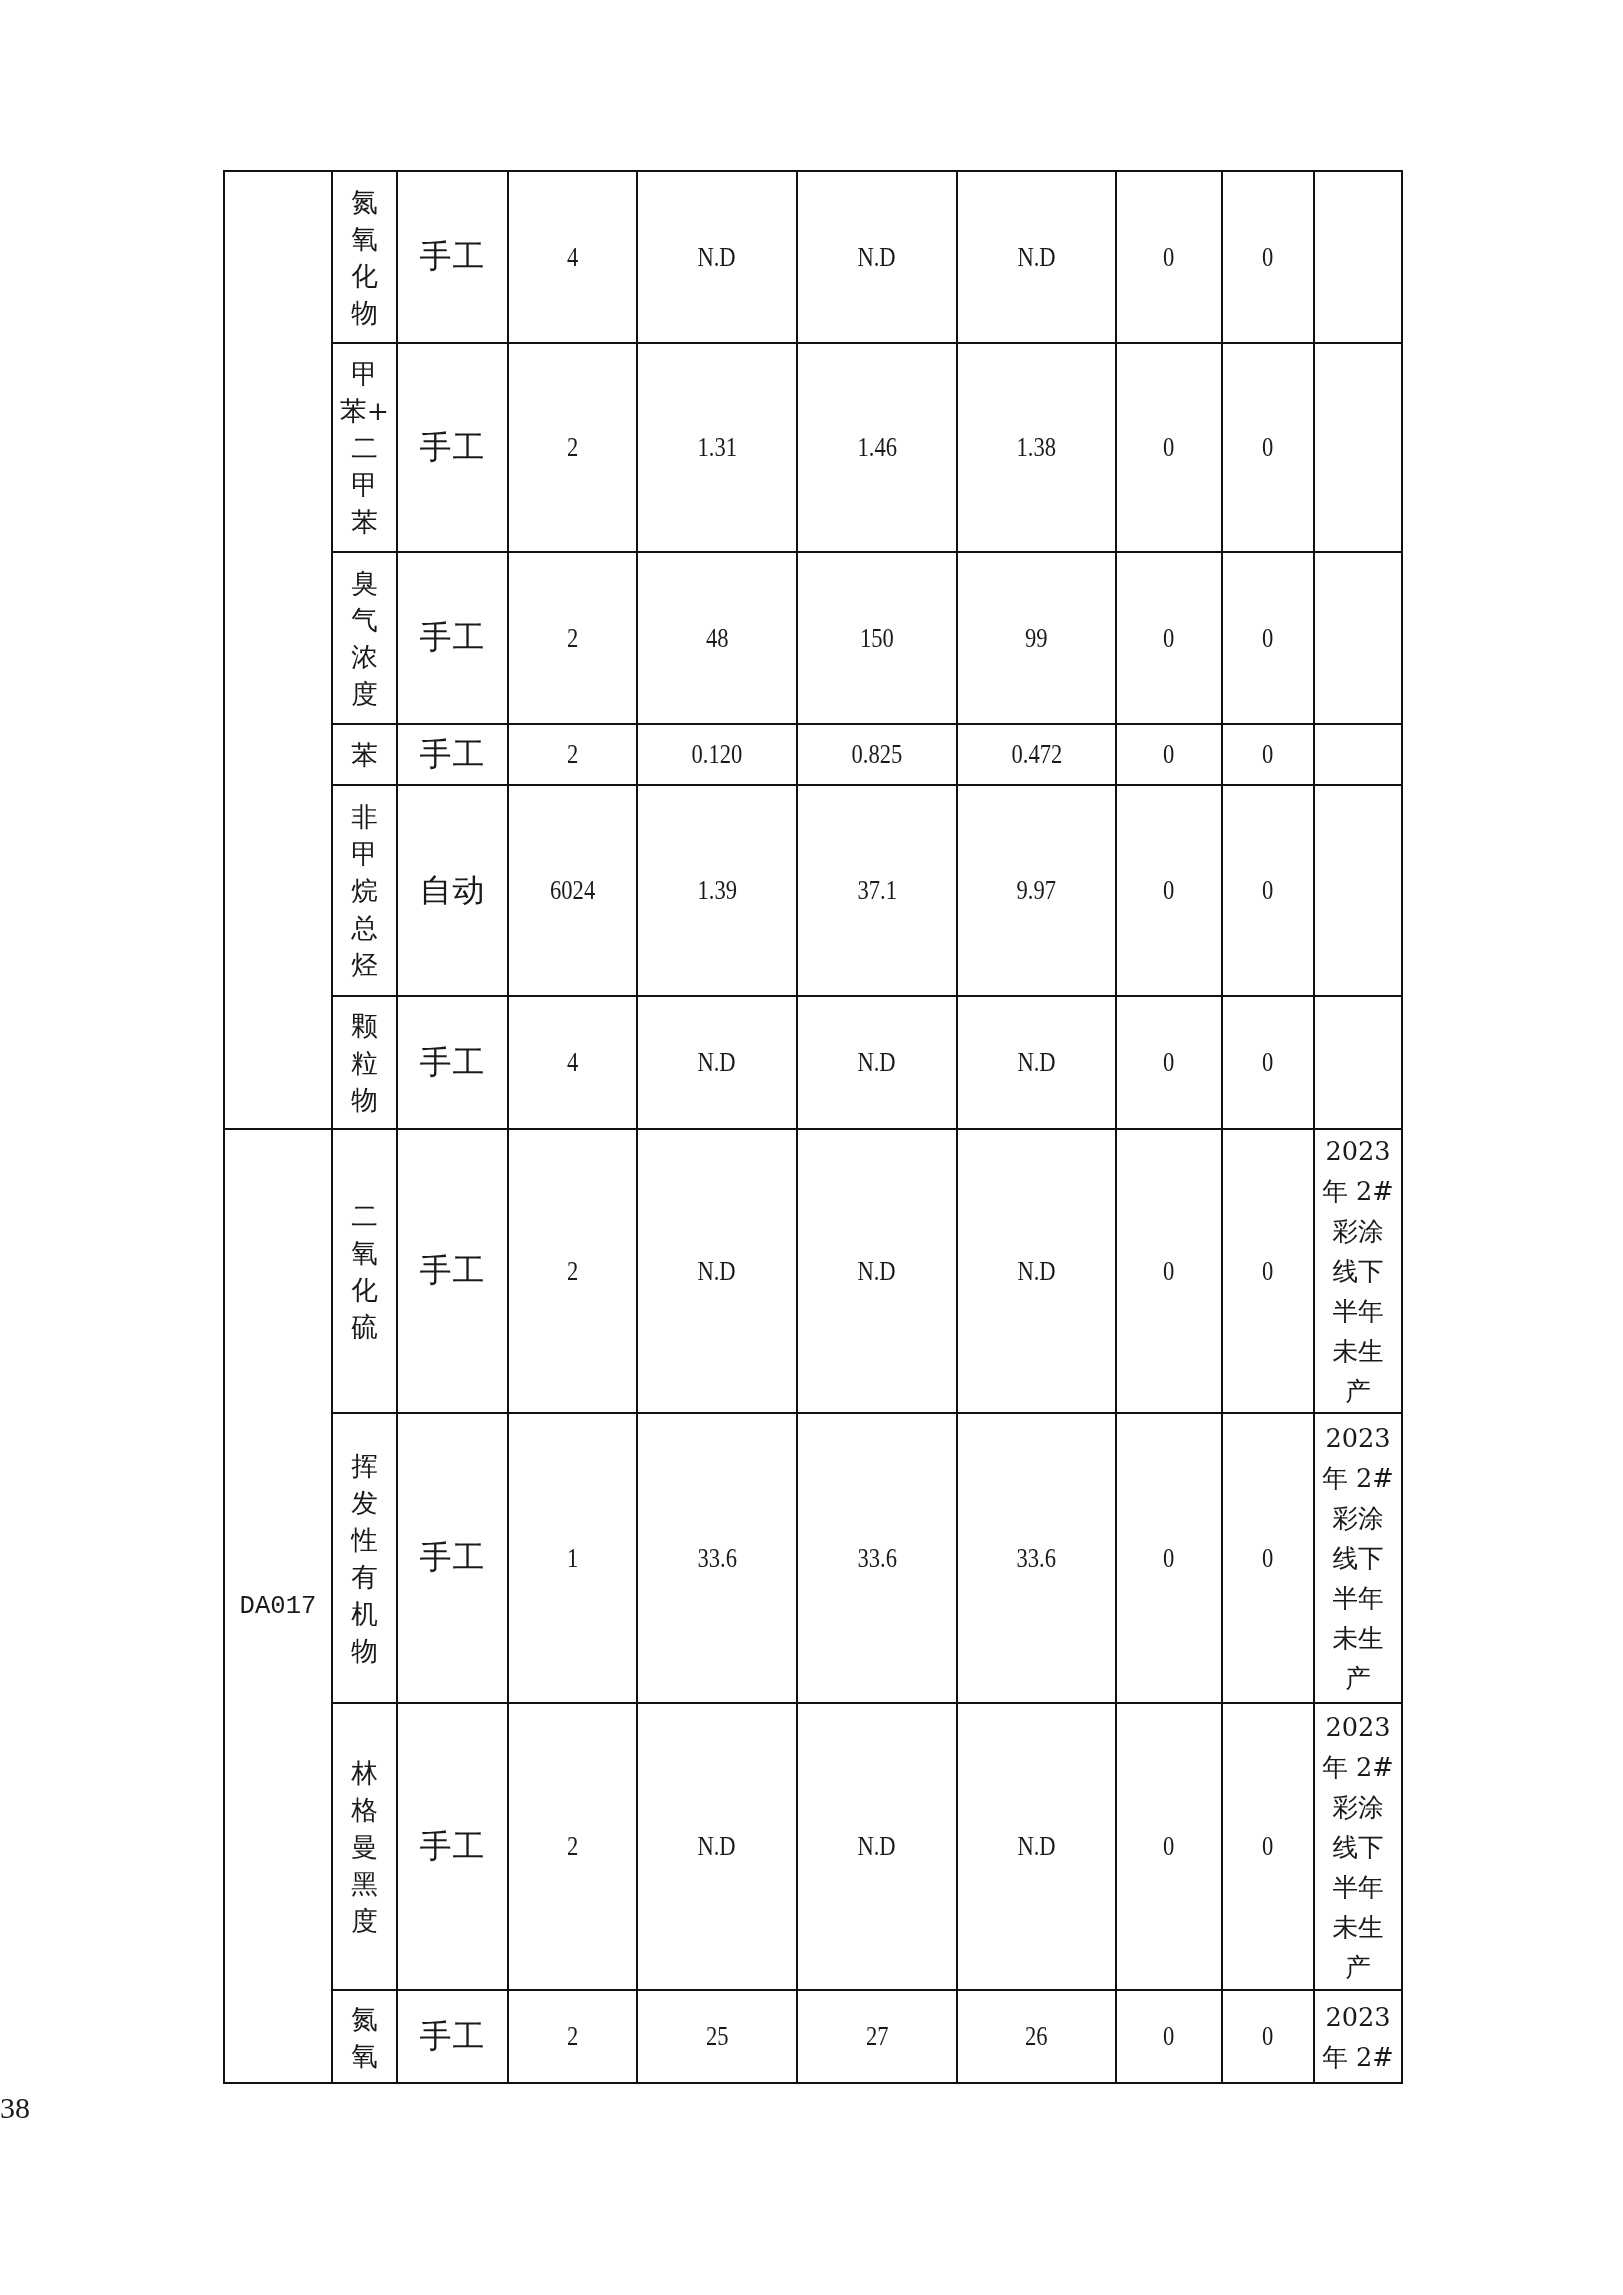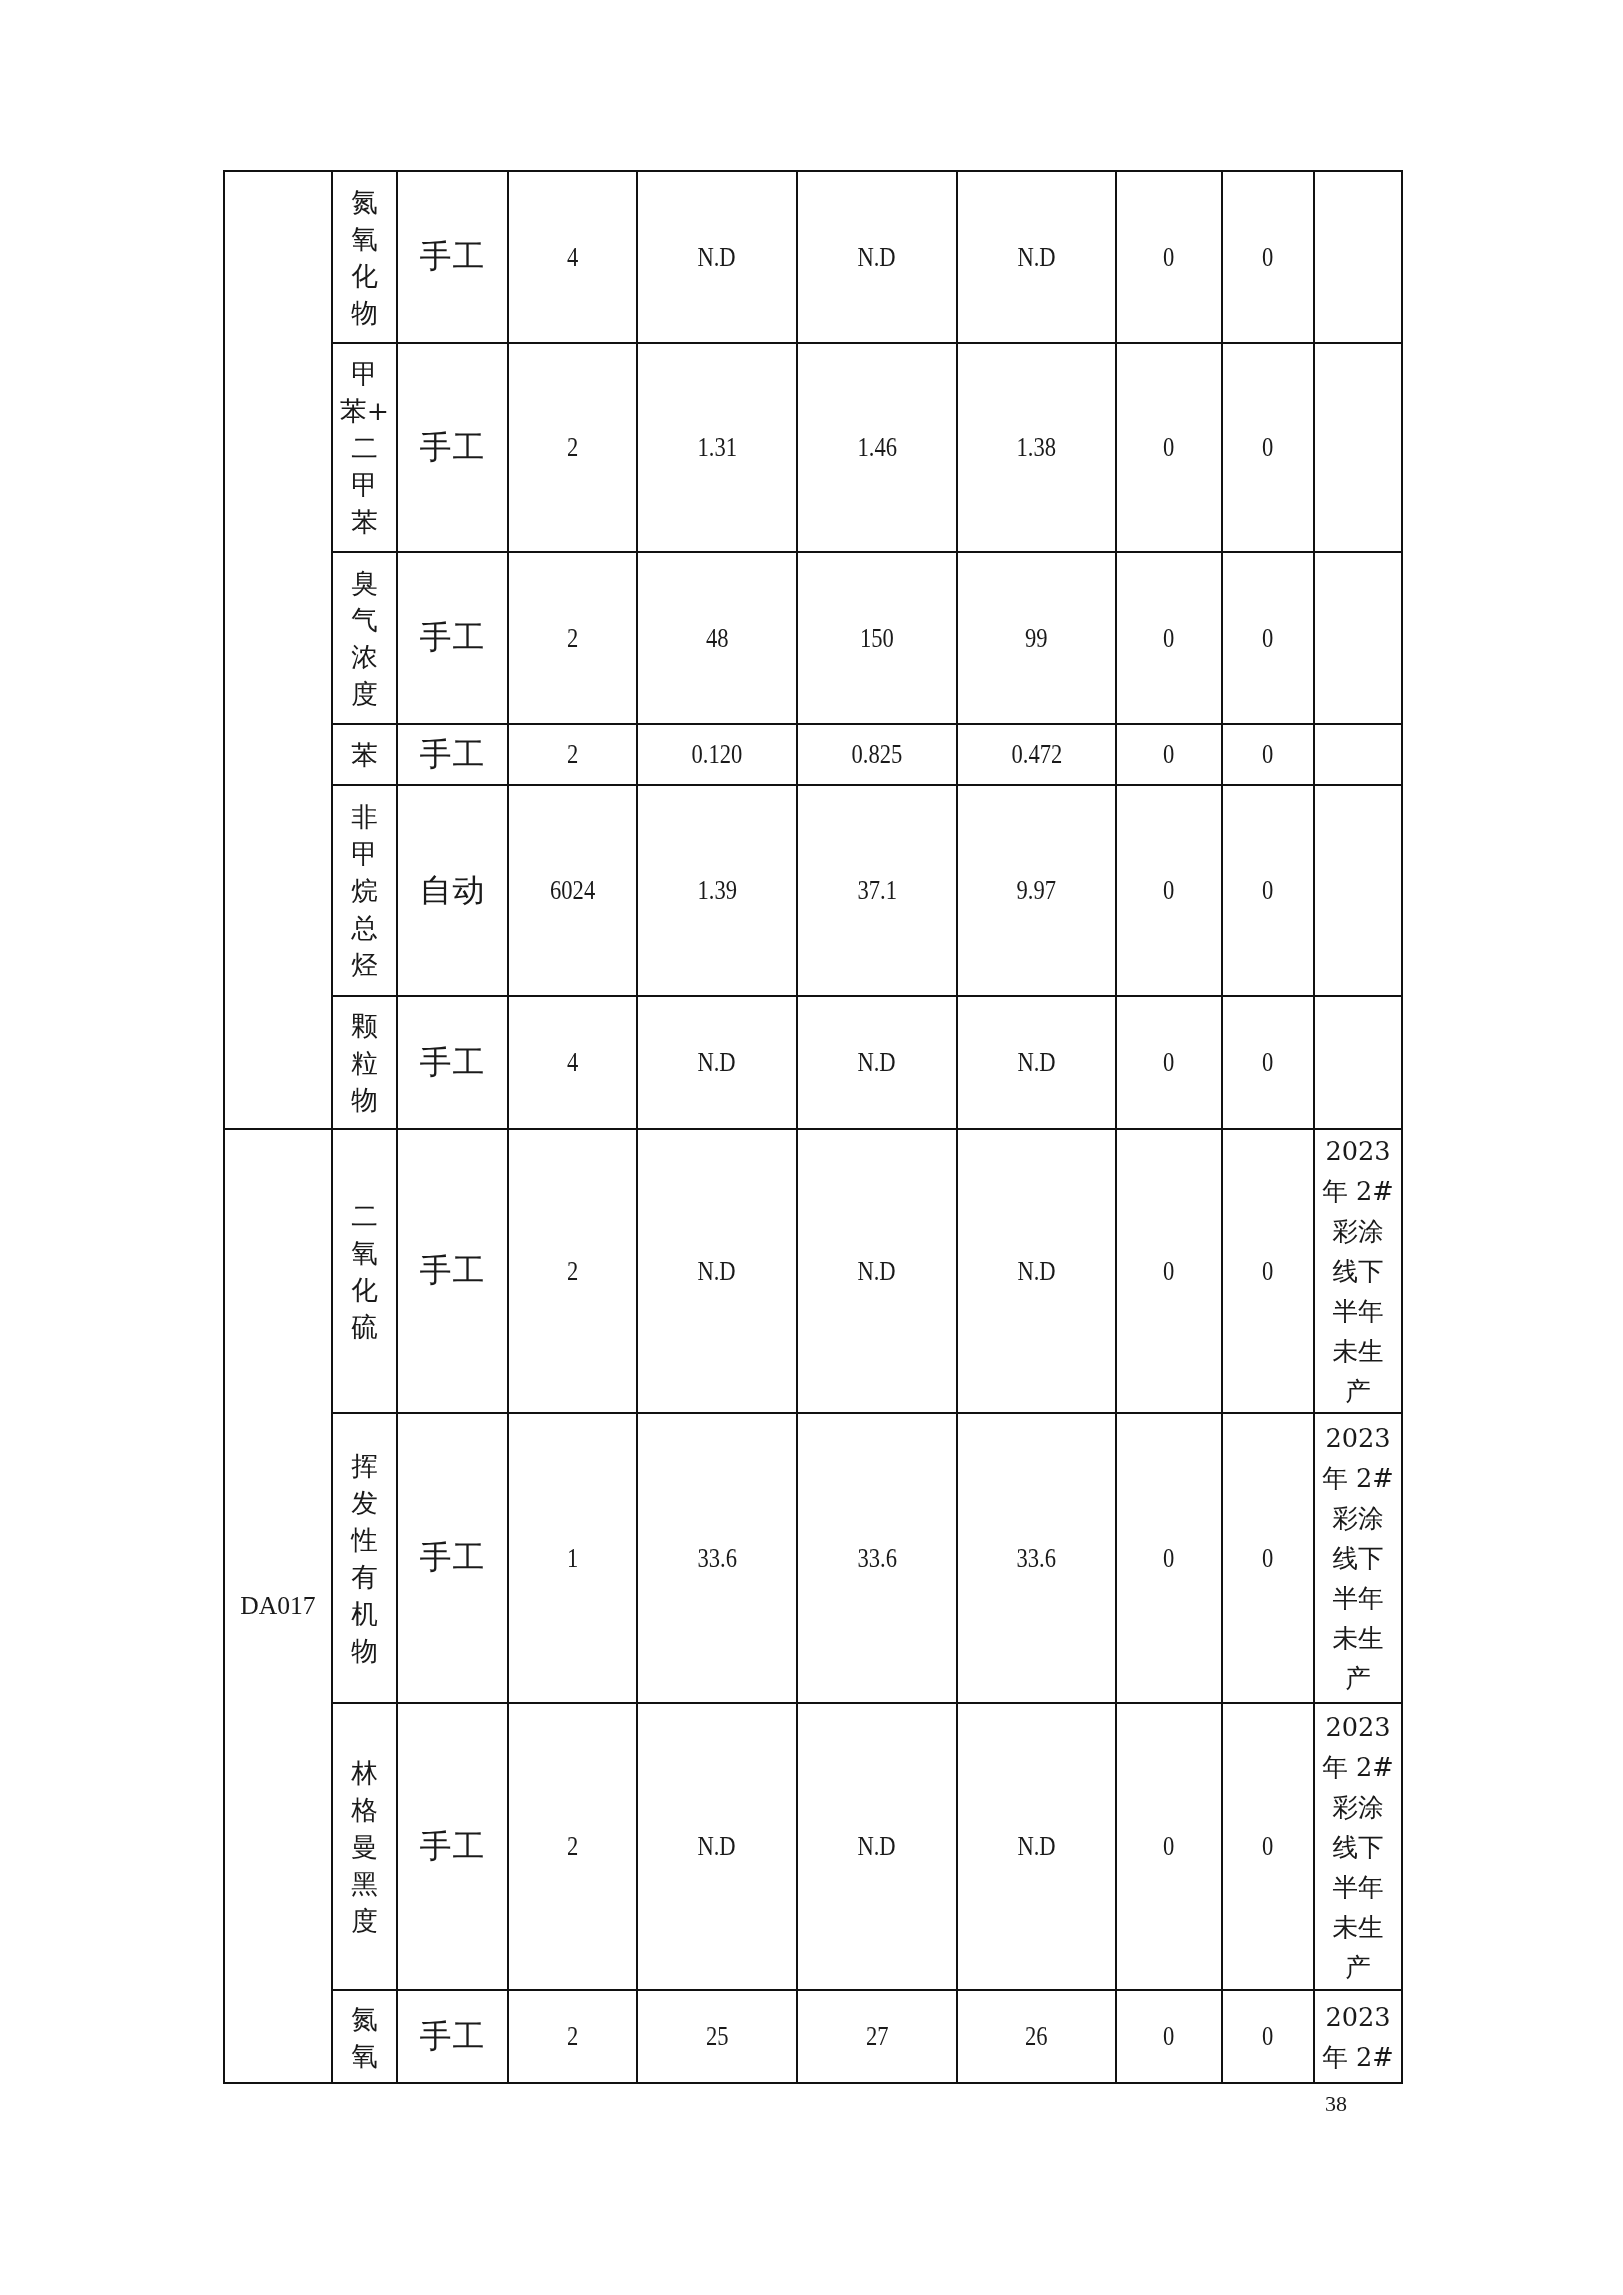--- a/index.html
+++ b/index.html
@@ -5,22 +5,22 @@
   html, body { margin:0; padding:0; background:#ffffff; }
   body { width:1623px; height:2295px; position:relative; overflow:hidden;
          font-family:"DejaVu Serif","Liberation Serif",serif; color:#1a1a1a; }
   .tbl { position:absolute; left:223px; top:170px; border-collapse:collapse; table-layout:fixed; }
   .tbl td { border:2.6px solid #111; text-align:center; vertical-align:middle; padding:0; font-size:25.6px; }
   .vert { display:flex; flex-direction:column; align-items:center; justify-content:center; line-height:37px; font-size:26.6px; }
   .vert span { display:block; }
   .num { font-family:"Liberation Serif","DejaVu Serif",serif; font-size:26.6px; transform:scaleX(0.85); display:inline-block; }
   .cjk { font-size:32px; letter-spacing:1px; }
   .remark { display:flex; flex-direction:column; align-items:center; justify-content:space-between; line-height:40px; font-size:25.6px; }
-  .da { font-family:Liberation Serif, serif; font-size:25.6px; }
-  .pagenum { position:absolute; left:0; width:1347px; top:2091px; text-align:right; font-size:22px; font-family:"Liberation Serif",serif; }
+  .da { font-family:Liberation Mono, monospace; font-size:25.6px; }
+  .pagenum { position:absolute; left:0; width:1347px; top:2091px; text-align:left; font-size:30px; font-family:"Liberation Serif",serif; }
 </style>
 </head>
 <body>
 
 <table class="tbl">
   <colgroup>
     <col style="width:108px">
       <col style="width:65px">
       <col style="width:111px">
       <col style="width:129px">

